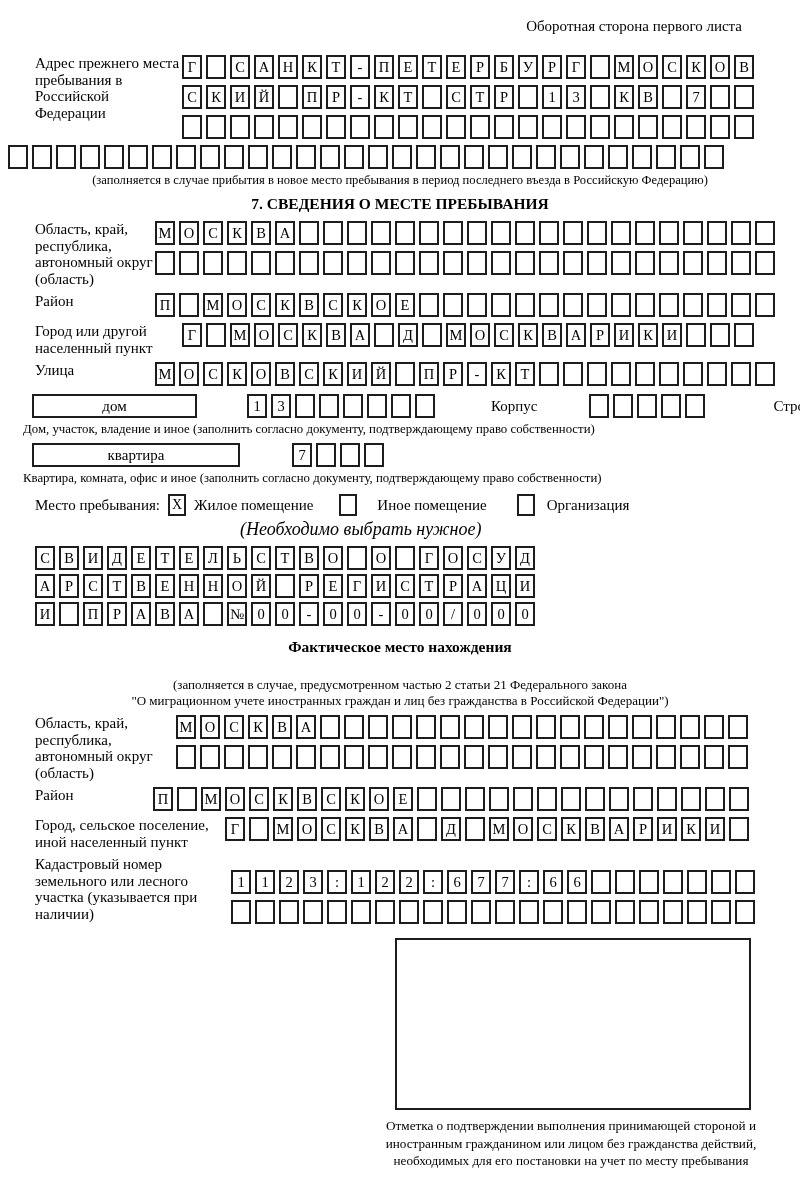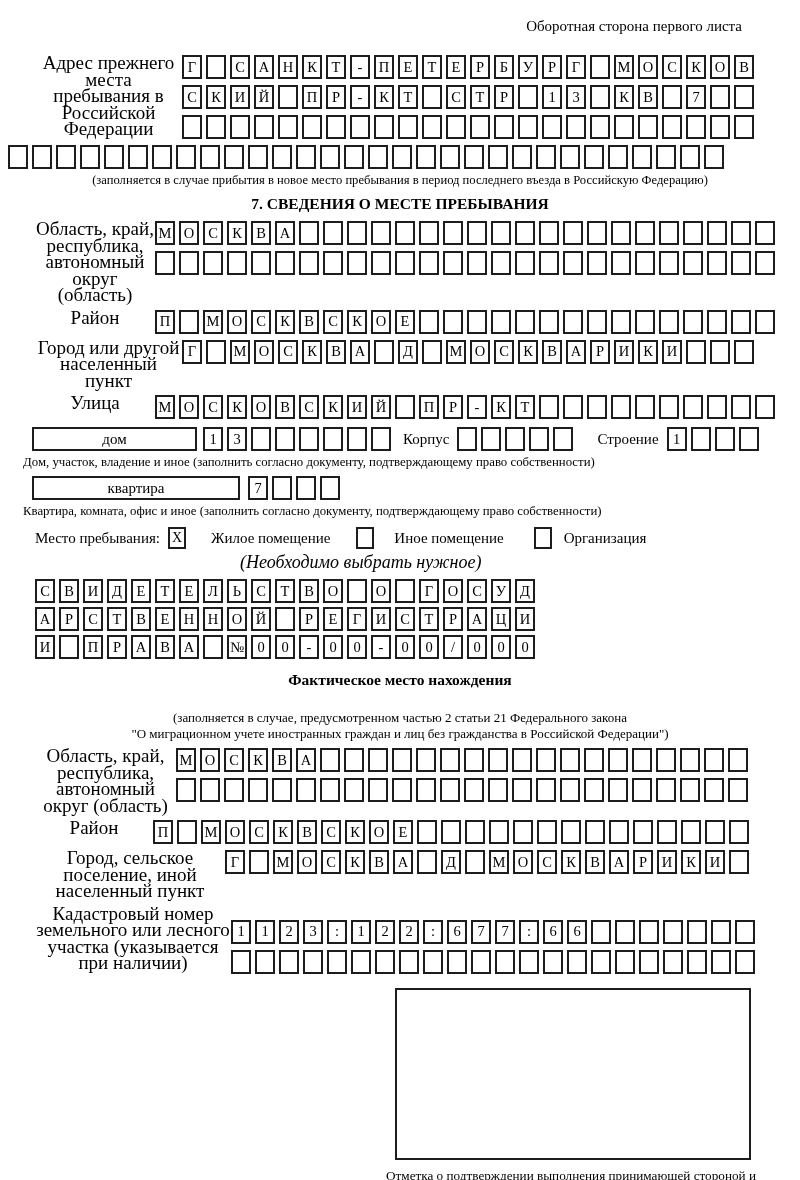--- a/index.html
+++ b/index.html
@@ -4,37 +4,37 @@
 <style>
   html,body{margin:0;padding:0;background:#e8e8e8;}
   .page{
     width:800px;height:1180px;background:#ffffff;color:#000000;
     font-family:"Liberation Serif","DejaVu Serif",serif;
     overflow:hidden;position:relative;margin:0 auto;box-sizing:border-box;
   }
   .hdr-note{padding:18px 58px 0 0;text-align:right;font-size:15px;}
   
   .field{display:flex;align-items:flex-start;margin:8px 0 0 35px;}
-  .flabel{font-size:19px;line-height:16.5px;box-sizing:border-box;flex:0 0 auto;text-align:center;}
+  .flabel{font-size:15px;line-height:16.5px;box-sizing:border-box;flex:0 0 auto;}
   .w147{width:147px}.w120{width:120px}.w141{width:141px}.w118{width:118px}
   .w190{width:190px}.w196{width:196px}.w215{width:215px}
   .rows{display:flex;flex-direction:column;}
   .cellrow{display:flex;gap:4px;margin-bottom:6px;}
   .rows .cellrow:last-child{margin-bottom:0;}
   .cell{
     width:20px;height:24px;border:2px solid #1d1d1d;box-sizing:border-box;
     display:flex;align-items:center;justify-content:center;
     font-size:14.5px;background:#fff;flex:0 0 auto;
   }
   .fullrow{margin:6px 0 0 8px;}
   .caption{font-size:12.6px;text-align:center;margin-top:4px;}
   .caption-left{font-size:12.8px;margin:4px 0 0 23px;}
   .sec-title{font-size:15.5px;font-weight:bold;text-align:center;margin-top:7px;}
   .note-center{font-size:13px;text-align:center;line-height:16px;}
-  .house-row{display:flex;align-items:center;margin:8px 0 0 32px;}
+  .house-row{display:flex;align-items:center;margin:8px 0 0 32px;gap:44px;}
   .label-box{
     border:2px solid #1d1d1d;height:24px;box-sizing:border-box;display:flex;
     align-items:center;justify-content:center;font-size:15px;flex:0 0 auto;
   }
   .hbox{width:165px}.abox{width:208px}
   .inline-lbl{font-size:15px;flex:0 0 auto;}
   .stay-row{display:flex;align-items:center;margin:8px 0 0 35px;font-size:15px;}
   .checkcell{
     width:18px;height:22px;border:2px solid #1d1d1d;box-sizing:border-box;
     display:flex;align-items:center;justify-content:center;font-size:14px;flex:0 0 auto;
@@ -370,21 +370,21 @@
         <span class="cell"></span>
         <span class="cell"></span>
         <span class="cell"></span>
       </div>
   </div>
   <div class="caption-left">Квартира, комната, офис и иное (заполнить согласно документу, подтверждающему право собственности)</div>
 
   <div class="stay-row">
     <span>Место пребывания:</span>
     <span class="checkcell" style="margin-left:8px">X</span>
-    <span style="margin-left:25px">Жилое помещение</span>
+    <span style="margin-left:8px">Жилое помещение</span>
     <span class="checkcell" style="margin-left:26px"></span>
     <span style="margin-left:20px">Иное помещение</span>
     <span class="checkcell" style="margin-left:30px"></span>
     <span style="margin-left:12px">Организация</span>
   </div>
   <div class="stay-note">(Необходимо выбрать нужное)</div>
 
   <div class="field mt6">
     <div class="rows">
       <div class="cellrow" style="margin-bottom:4px">

